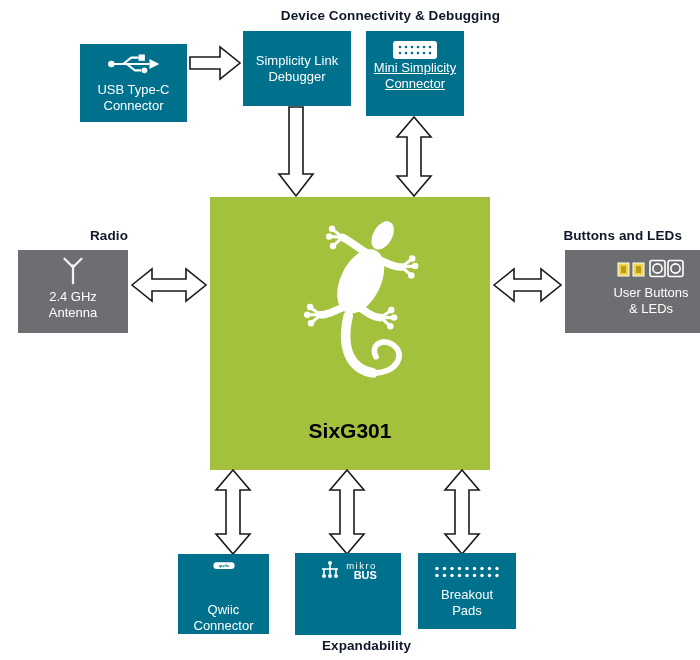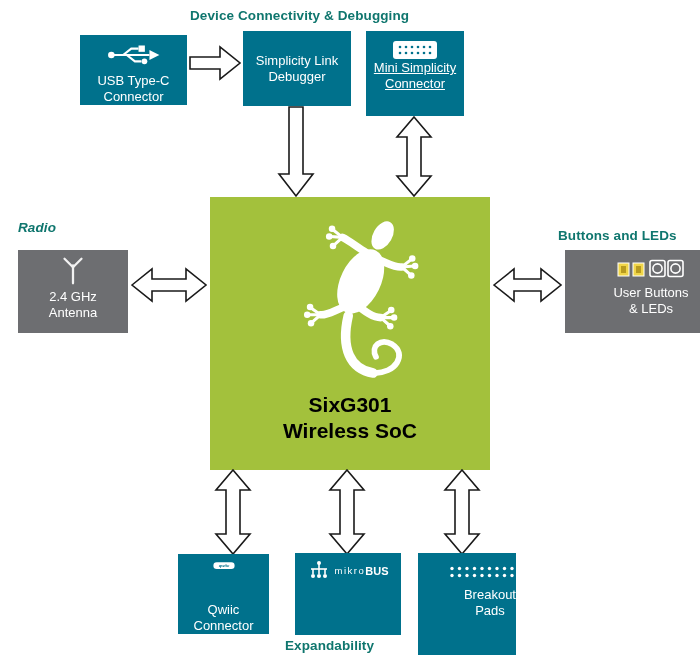--- a/index.html
+++ b/index.html
@@ -10,48 +10,48 @@
     -webkit-font-smoothing:antialiased;
   }
   .box {
     position:absolute; display:flex; flex-direction:column; align-items:center;
     color:#ffffff; font-size:13px; line-height:1.22; text-align:center;
   }
   .teal { background:var(--teal,#00718C); }
   .gray { background:var(--gray,#6D6E71);align-items:center; }
   .soc  { background:var(--green,#A3C13C); }
   .section-label {
-    position:absolute; font-weight:700; font-size:13.5px; color:#0f766e;
-    text-align:left; letter-spacing:0.1px;
+    position:absolute; font-weight:700; font-size:13.5px; color:#0f172a;
+    text-align:right; letter-spacing:0.1px;
   }
   .arrow { position:absolute; }
   .arrow polygon {
     fill:var(--arrow_fill,#ffffff);
     stroke:var(--arrow_stroke,#1A1A1A);
     stroke-width:1.6; stroke-linejoin:miter;
   }
   .lines div { white-space:nowrap; }
   .soc-label {
     position:absolute; left:0; right:0; bottom:26px; text-align:center;
     color:#000000; font-weight:700; font-size:21px; line-height:1.25;
   }
   .gecko { position:absolute; left:58px; top:6px; }
   .mlogo { display:flex; align-items:center; gap:5px; margin-top:7px; }
-  .mlogo-text { display:flex; flex-direction:row; align-items:center; color:#fff; line-height:1; }
+  .mlogo-text { display:flex; flex-direction:column; align-items:flex-end; color:#fff; line-height:1; }
   .mlogo-top { font-size:9.5px; letter-spacing:1.5px; }
   .mlogo-bottom { font-size:11px; font-weight:700; }
 </style>
 </head>
 <body>
 
 <div id="canvas">
 
   <div class="section-label" style="left:190px; top:8px; width:310px;">Device Connectivity &amp; Debugging</div>
 
-  <div class="box teal" style="left:80px; top:35px; width:107px; height:70px;">
+  <div class="box teal" style="left:80px; top:44px; width:107px; height:78px;">
     <svg class="icon" width="58" height="26" viewBox="0 0 64 28" style="margin-top:7px;">
       <circle cx="7" cy="14" r="3.6" fill="#fff"></circle>
       <path d="M7 14 H49" stroke="#fff" stroke-width="2.4" fill="none"></path>
       <path d="M20 14 L29 7 H37" stroke="#fff" stroke-width="2.4" fill="none"></path>
       <rect x="37" y="3.5" width="7" height="7" fill="#fff"></rect>
       <path d="M24 14 L33 21 H40" stroke="#fff" stroke-width="2.4" fill="none"></path>
       <circle cx="43.5" cy="21" r="3.2" fill="#fff"></circle>
       <path d="M49 8.5 L60 14 L49 19.5 Z" fill="#fff"></path>
     </svg>
     <div class="lines" style="margin-top:5px;">
@@ -141,25 +141,24 @@
         <circle cx="129" cy="112" r="3.4"></circle>
           <circle cx="132" cy="120" r="3.4"></circle>
           <circle cx="128" cy="129" r="3.4"></circle>
         <circle cx="44" cy="109" r="3.4"></circle>
           <circle cx="41" cy="117" r="3.4"></circle>
           <circle cx="45" cy="126" r="3.4"></circle>
       </g>
     </svg>
     <div class="soc-label">
       <div>SixG301</div>
-      <div>Wireless SoC</div>
-    </div>
-  </div>
-
-  <div class="section-label" style="left:18px; top:220px; width:110px;font-style:italic;">Radio</div>
+    </div>
+  </div>
+
+  <div class="section-label" style="left:18px; top:228px; width:110px;">Radio</div>
 
   <div class="box gray" style="left:18px; top:250px; width:110px; height:83px;">
     <svg class="icon" width="34" height="30" viewBox="0 0 36 30" style="margin-top:6px;">
       <g stroke="#F2F2F2" stroke-width="2.4" fill="none" stroke-linecap="round">
         <path d="M18 28 V9"></path>
         <path d="M18 11 L9 2"></path>
         <path d="M18 11 L27 2"></path>
       </g>
     </svg>
     <div class="lines" style="margin-top:3px;">
@@ -233,21 +232,21 @@
           <circle cx="11" cy="3" r="2"></circle>
         </g>
       </svg>
       <div class="mlogo-text">
         <span class="mlogo-top">mikro</span>
         <span class="mlogo-bottom">BUS</span>
       </div>
     </div>
   </div>
 
-  <div class="box teal" style="left:418px; top:553px; width:98px; height:102px;align-items:flex-end;">
+  <div class="box teal" style="left:418px; top:553px; width:98px; height:76px;">
     <svg class="icon" width="68" height="14" viewBox="0 0 68 14" style="margin-top:12px;">
       <g fill="#fff">
         <circle cx="4" cy="3.5" r="1.7"></circle>
           <circle cx="11.5" cy="3.5" r="1.7"></circle>
           <circle cx="19" cy="3.5" r="1.7"></circle>
         <circle cx="26.5" cy="3.5" r="1.7"></circle>
           <circle cx="34" cy="3.5" r="1.7"></circle>
           <circle cx="41.5" cy="3.5" r="1.7"></circle>
         <circle cx="49" cy="3.5" r="1.7"></circle>
           <circle cx="56.5" cy="3.5" r="1.7"></circle>

